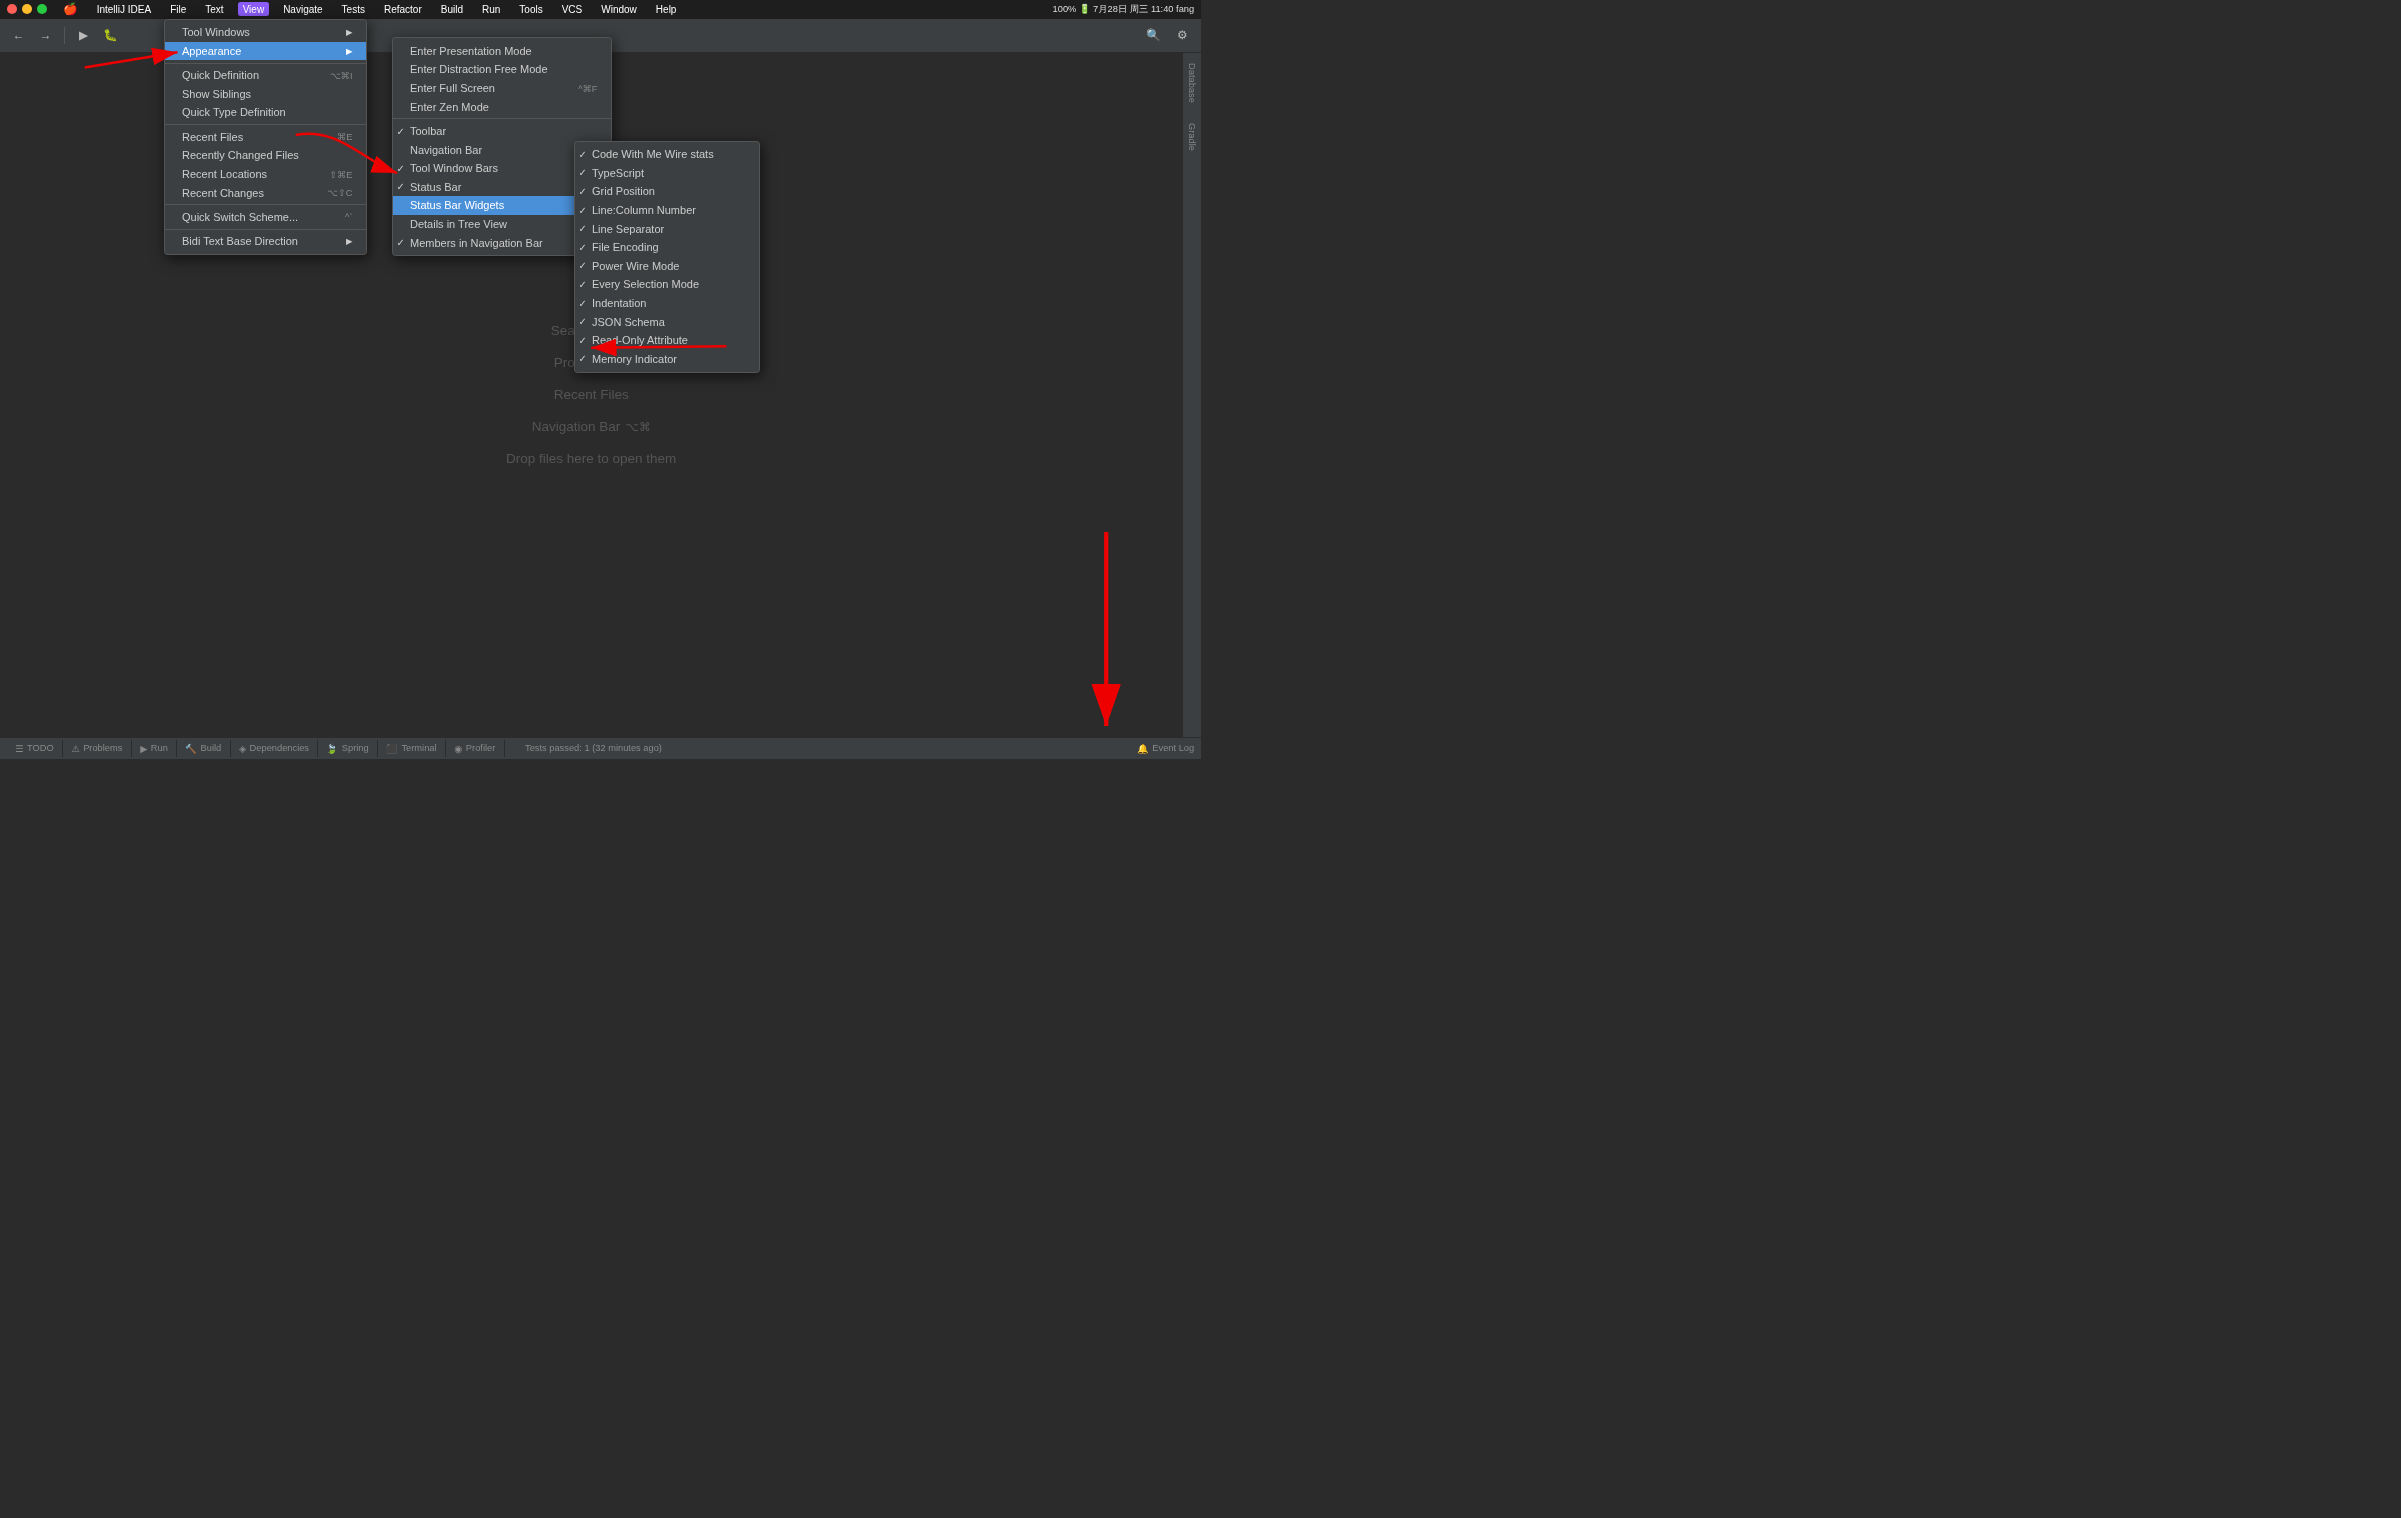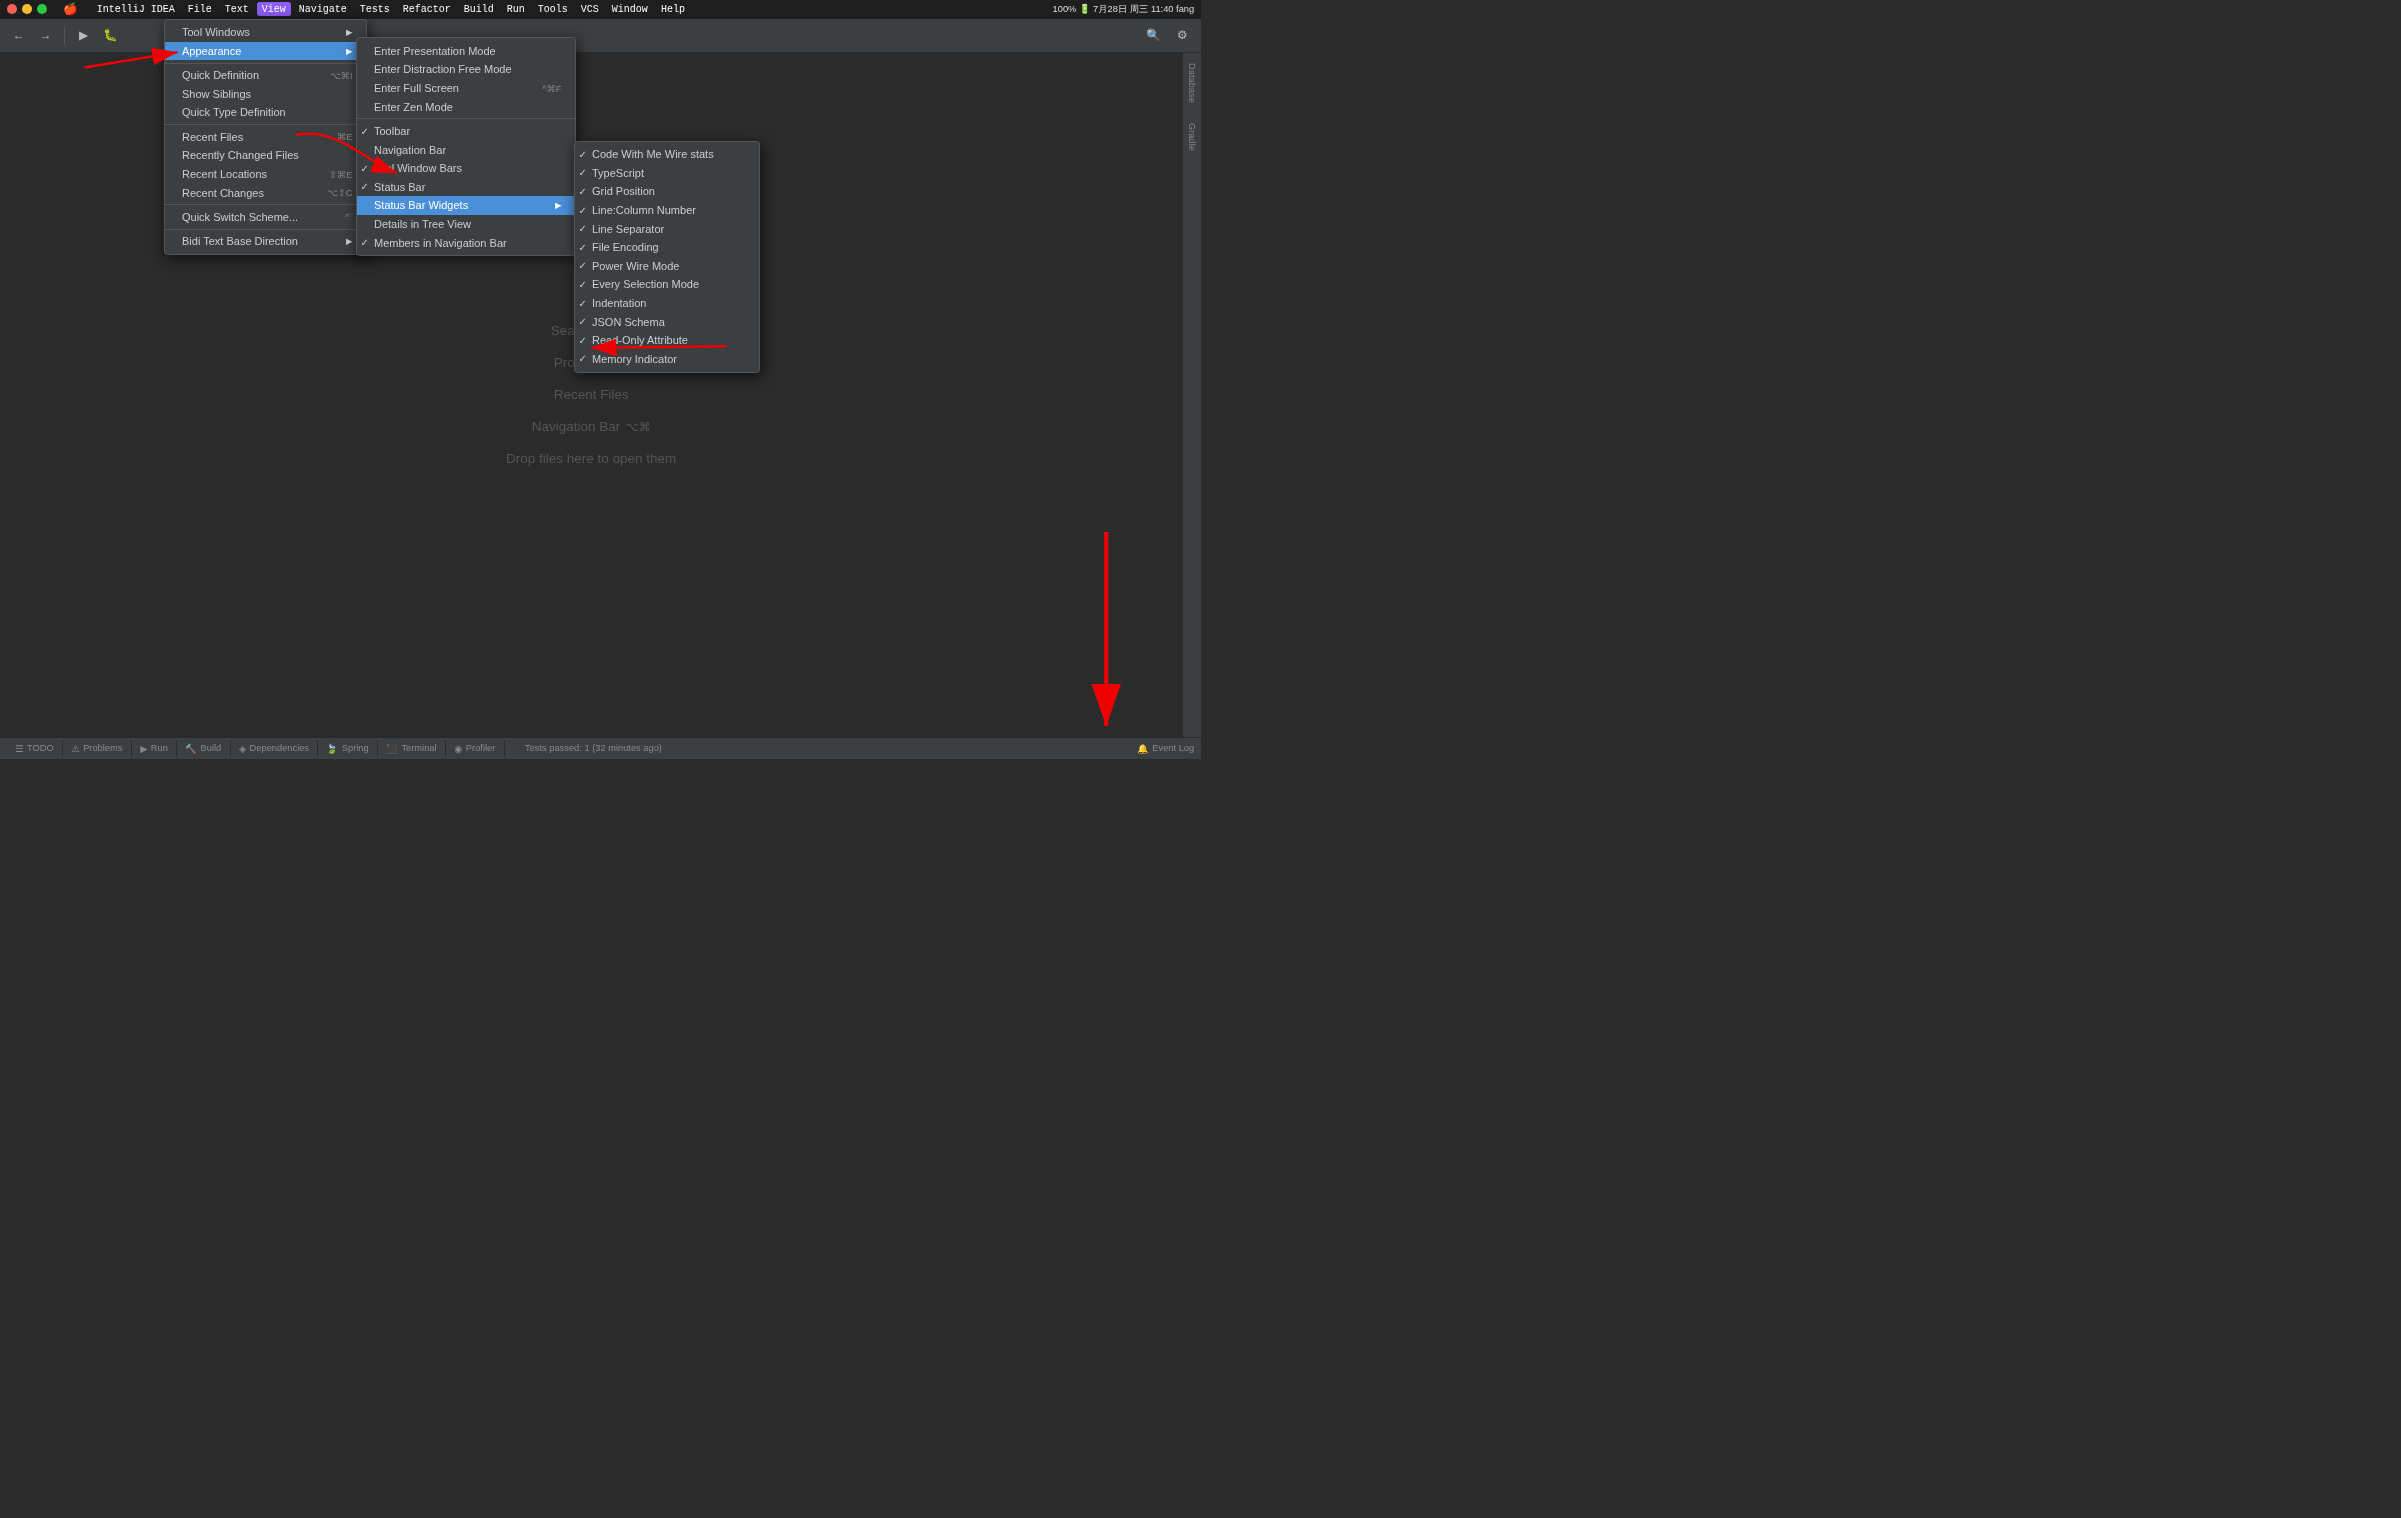--- a/index.html
+++ b/index.html
@@ -27,22 +27,21 @@
       z-index: 100;
     }
     .mac-menubar-left {
       display: flex;
       align-items: center;
       gap: 10px;
     }
     .mac-apple { font-size: 11.8px; margin-right: 3.4px; }
     .mac-menu-items {
       display: flex;
-      gap: 3px;
-      font-family: Liberation Mono, monospace;
+      gap: 9px;
     }
     .mac-menu-item {
       padding: 1.7px 5px;
       border-radius: 2.5px;
       cursor: pointer;
       color: #fff;
       font-size: 10px;
     }
     .mac-menu-item.active {
       background: #8b5cf6;
@@ -185,21 +184,21 @@
     }
 
     
     .view-menu {
       left: 164px;
       top: 0;
     }
 
     
     .appearance-menu {
-      left: 356px;
+      left: 392px;
       top: 18.6px;
     }
 
     
     .widgets-menu {
       left: 574px;
       top: 122px;
     }
 
     .menu-item {

